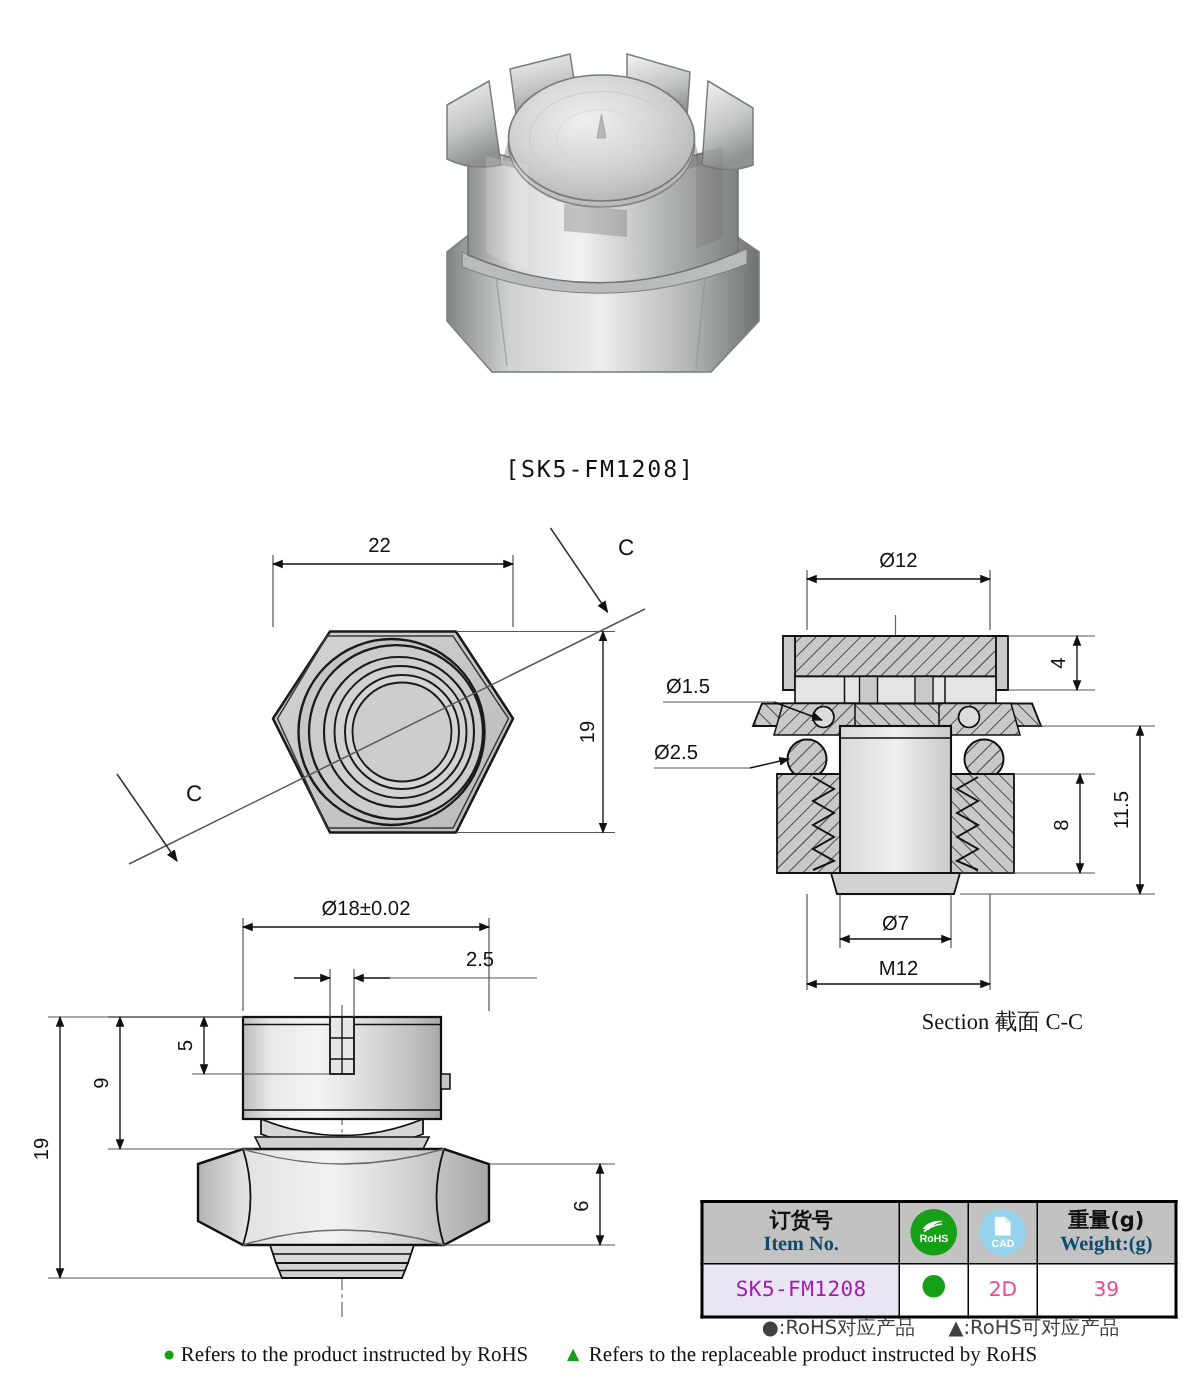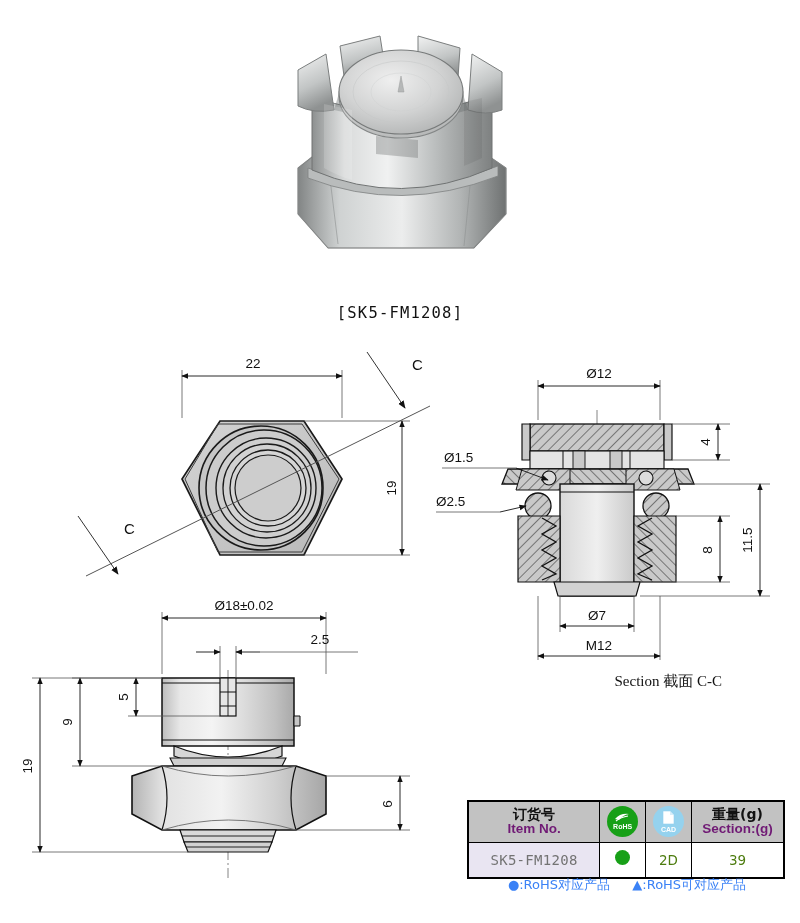--- a/index.html
+++ b/index.html
@@ -70,37 +70,37 @@
     padding: 2px 4px !important;
   }
   .hdr-zh {
     font-family: "DejaVu Sans", sans-serif;
     font-size: 14px;
     font-weight: bold;
     color: #111;
     display: block;
   }
   .hdr-en {
-    font-family: Liberation Sans, sans-serif;
+    font-family: Liberation Serif, serif;
     font-size: 13.5px;
-    color: #701a75;
+    color: #0c4a6e;
     display: block;
   }
   .val-cell { height: 36px; background: #fff; }
   .val-item {
     background: #e9e5f2;
     font-family: "DejaVu Sans Mono", monospace;
     font-size: 14px;
     letter-spacing: .3px;
-    color: #737373;
+    color: #a21caf;
   }
   .val-num {
     font-family: "DejaVu Sans", sans-serif;
     font-size: 13.5px;
-    color: #4d7c0f;
+    color: #ec4899;
   }
   .col-item { width: 133px; }
   .col-rohs { width: 46px; }
   .col-cad  { width: 46px; }
   .col-wt   { width: 93px; }
 
   .dot-green {
     width: 15px; height: 15px; border-radius: 50%;
     background: #17a017;
     display: inline-block;
@@ -120,21 +120,21 @@
     font-size: 7px; font-weight: bold; color: #fff;
     margin-top: 1px;
   }
 
   
   #footnote-zh {
     left: 467px; top: 876px; width: 320px;
     text-align: center;
     font-family: "DejaVu Sans", sans-serif;
     font-size: 13px;
-    color: #3b82f6;
+    color: #404040;
     white-space: nowrap;
   }
   #footnote-zh .sep { display: inline-block; width: 14px; }
   #footnote-en {
     left: 0; top: 896px; width: 800px;
     text-align: center;
     font-family: "Liberation Serif", serif;
     font-size: 14px;
     color: #111;
     white-space: nowrap;
@@ -504,21 +504,21 @@
               <svg width="13" height="15" viewBox="0 0 13 15">
                 <path d="M1 1 L8 1 L12 5 L12 14 L1 14 Z" fill="#ffffff" stroke="#95d2ee" stroke-width=".6"></path>
                 <path d="M8 1 L8 5 L12 5" fill="#d8eef9"></path>
               </svg>
               <span class="badge-label">CAD</span>
             </div>
           </div>
         </th>
         <th class="hdr-cell col-wt">
           <span class="hdr-zh">重量(g)</span>
-          <span class="hdr-en">Section:(g)</span>
+          <span class="hdr-en">Weight:(g)</span>
         </th>
       </tr>
     </thead>
     <tbody>
       <tr>
         <td class="val-cell val-item">SK5-FM1208</td>
         <td class="val-cell">
           <span class="dot-green"></span>
         </td>
         <td class="val-cell val-num">2D</td>
@@ -526,14 +526,21 @@
       </tr>
     </tbody>
   </table>
 
   <div class="abs" id="footnote-zh">
     <span>●:RoHS对应产品</span>
     <span class="sep"></span>
     <span>▲:RoHS可对应产品</span>
   </div>
 
+  <div class="abs" id="footnote-en">
+    <span class="mk-dot">●</span>
+    <span>Refers to the product instructed by RoHS</span>
+    <span class="sep"></span>
+    <span class="mk-tri">▲</span>
+    <span>Refers to the replaceable product instructed by RoHS</span>
+  </div>
 
 </div>
 
 </body></html>

